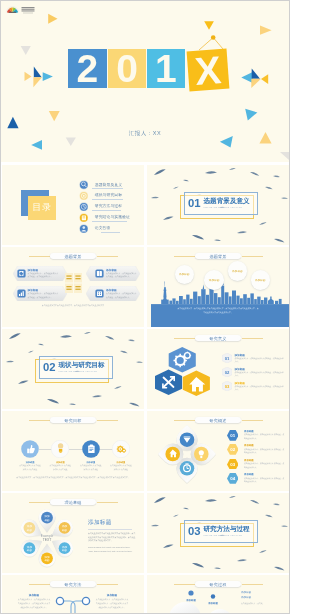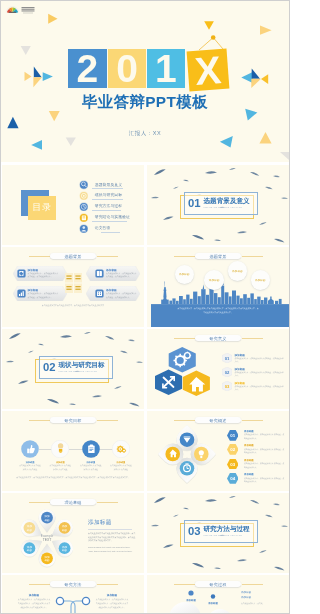--- a/index.html
+++ b/index.html
@@ -170,21 +170,20 @@
 
       <div class="numbox nb1">2</div>
       <div class="numbox nb2">0</div>
       <div class="numbox nb3">1</div>
       <svg class="hangwire" width="40" height="22" viewBox="0 0 40 22">
         <path d="M16.2 8.5 L2 21 M16.2 8.5 L27.2 21.4" stroke="#EFB52B" stroke-width="0.7" fill="none"></path>
         <circle cx="16.2" cy="8.5" r="2.3" fill="#F0B216"></circle>
       </svg>
       <div class="numbox nb4">X</div>
 
-      <div class="cover-title">毕业答辩PPT模板</div>
       <div class="cover-sub">汇报人：XX</div>
     </div>
 
     <div class="slide th c0 r0">
       <div class="toc-blue"></div>
       <div class="toc-yellow">
         <span>目录</span>
       </div>
       <div class="toc-list">
           <div class="toc-row" style="top: 0px;">

